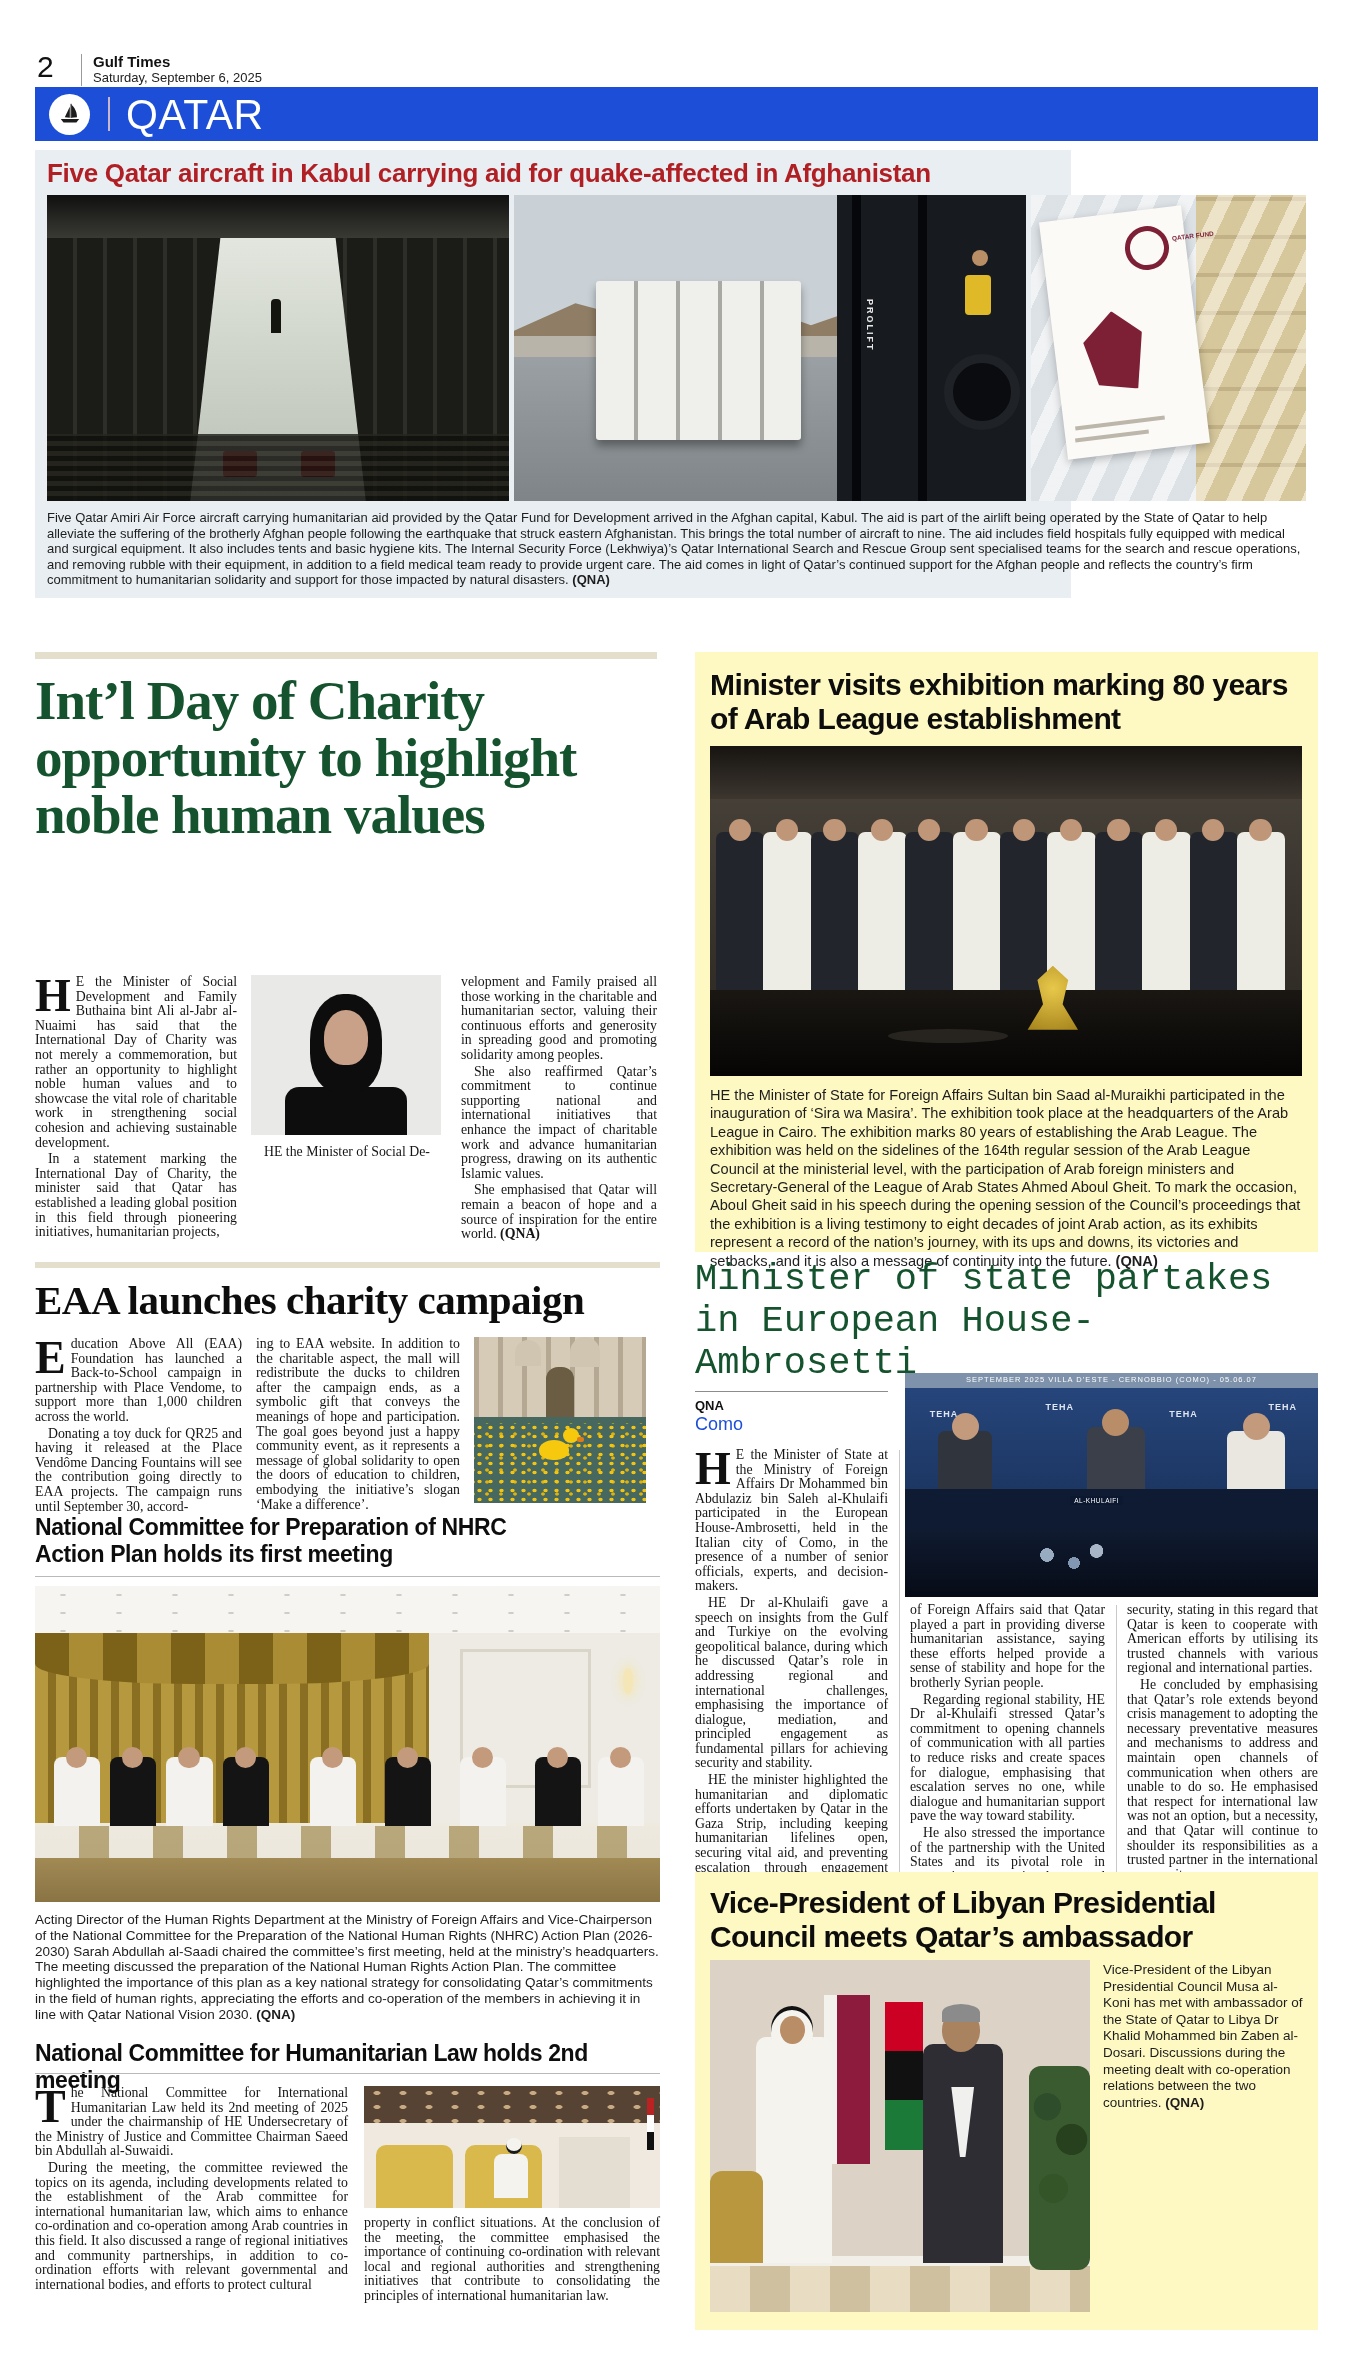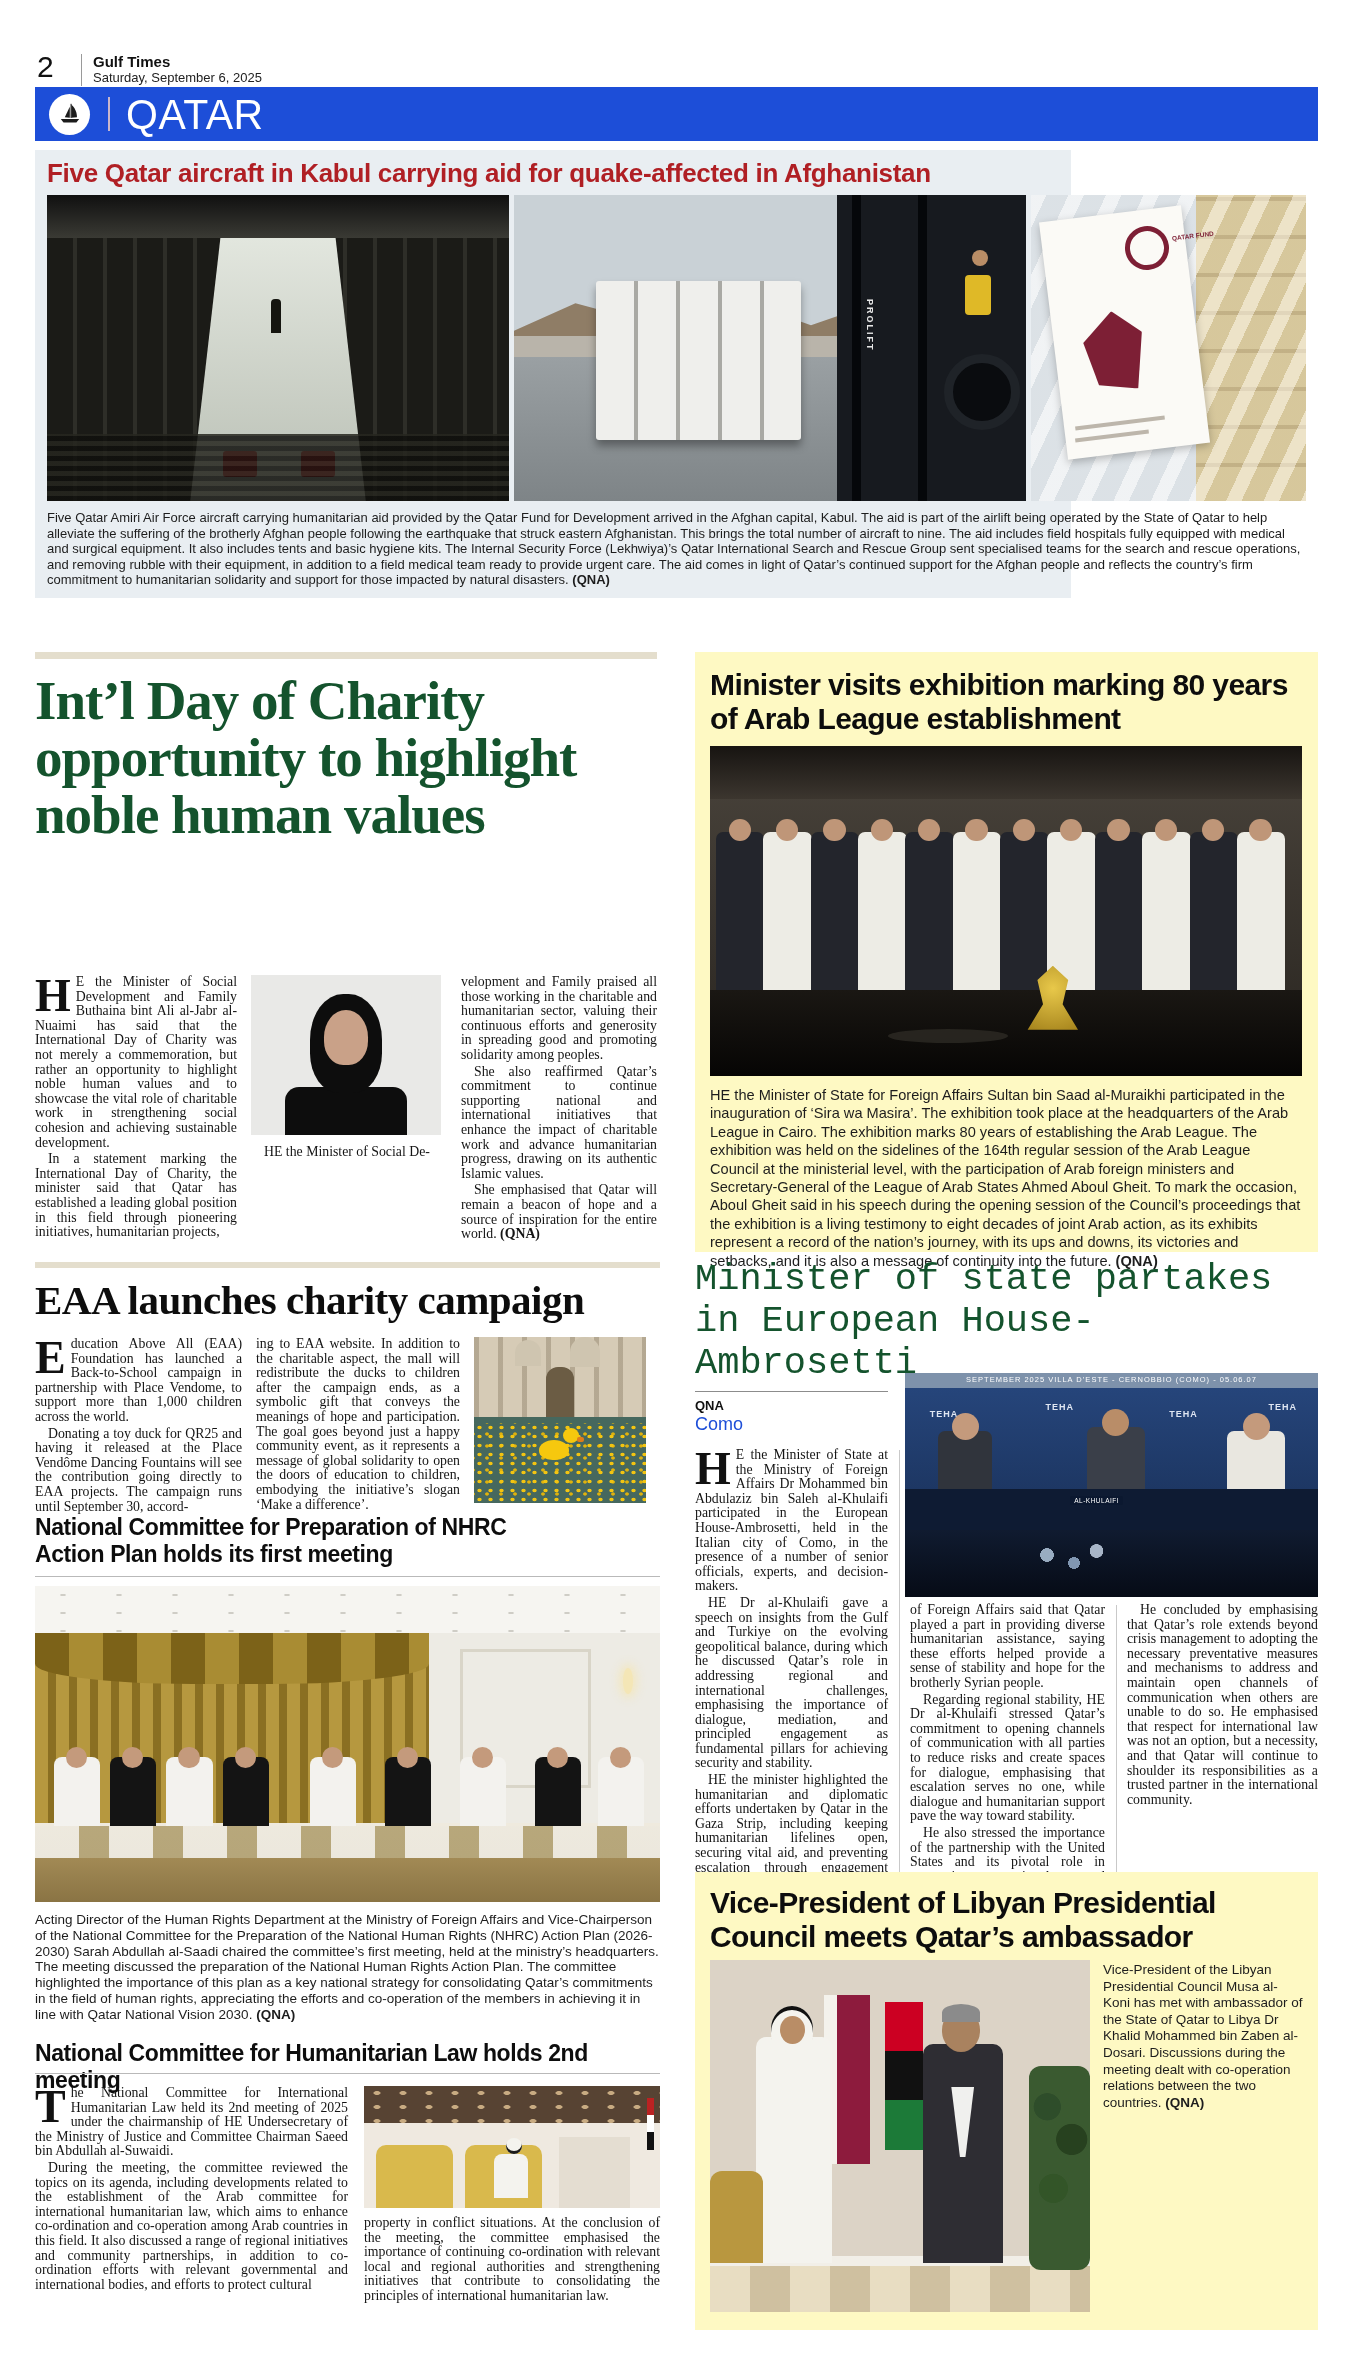--- a/index.html
+++ b/index.html
@@ -294,20 +294,21 @@
       <p class="ind">HE the minister highlighted the humanitarian and diplomatic efforts undertaken by Qatar in the Gaza Strip, including keeping humanitarian lifelines open, securing vital aid, and preventing escalation through engagement with various parties. Regarding the situation in Syria, HE the Minister of State at the Ministry</p>
     </div>
     <div class="vline" style="left:204px;top:192px;height:440px;"></div>
     <div class="body-serif abs" style="left:215px;top:345px;width:195px;">
       <p>of Foreign Affairs said that Qatar played a part in providing diverse humanitarian assistance, saying these efforts helped provide a sense of stability and hope for the brotherly Syrian people.</p>
       <p class="ind">Regarding regional stability, HE Dr al-Khulaifi stressed Qatar’s commitment to opening channels of communication with all parties to reduce risks and create spaces for dialogue, emphasising that escalation serves no one, while dialogue and humanitarian support pave the way toward stability.</p>
       <p class="ind">He also stressed the importance of the partnership with the United States and its pivotal role in supporting regional and international</p>
     </div>
     <div class="vline" style="left:421px;top:347px;height:285px;"></div>
     <div class="body-serif abs" style="left:432px;top:345px;width:191px;">
+      <p>security, stating in this regard that Qatar is keen to cooperate with American efforts by utilising its trusted channels with various regional and international parties.</p>
       <p class="ind">He concluded by emphasising that Qatar’s role extends beyond crisis management to adopting the necessary preventative measures and mechanisms to address and maintain open channels of communication when others are unable to do so. He emphasised that respect for international law was not an option, but a necessity, and that Qatar will continue to shoulder its responsibilities as a trusted partner in the international community.</p>
     </div>
   </div>
 
   <div class="abs graybox" style="left:695px;top:1872px;width:623px;height:458px;">
     <div class="abs h-sans-box" style="left:15px;top:14px;width:592px;">Vice-President of Libyan Presidential Council meets Qatar’s ambassador</div>
 
     <div class="photo" style="left:15px;top:88px;width:380px;height:352px;background:#dcd3c6;">
       <div class="ph" style="left:0;bottom:0;right:0;height:14%;background:repeating-linear-gradient(90deg,#e8ddc2 0 40px,#cfc0a0 40px 80px);"></div>
       <div class="ph" style="left:0;bottom:13%;right:0;height:3%;background:#f2efe8;"></div>

